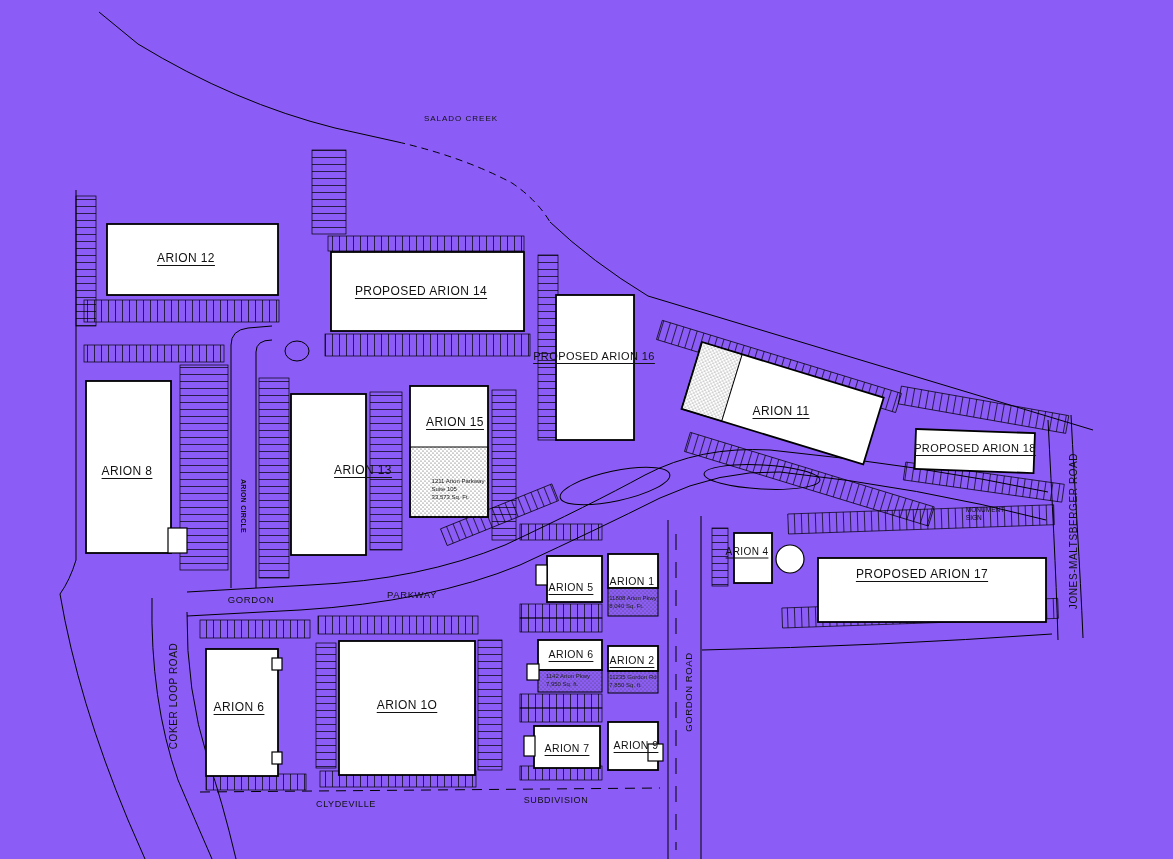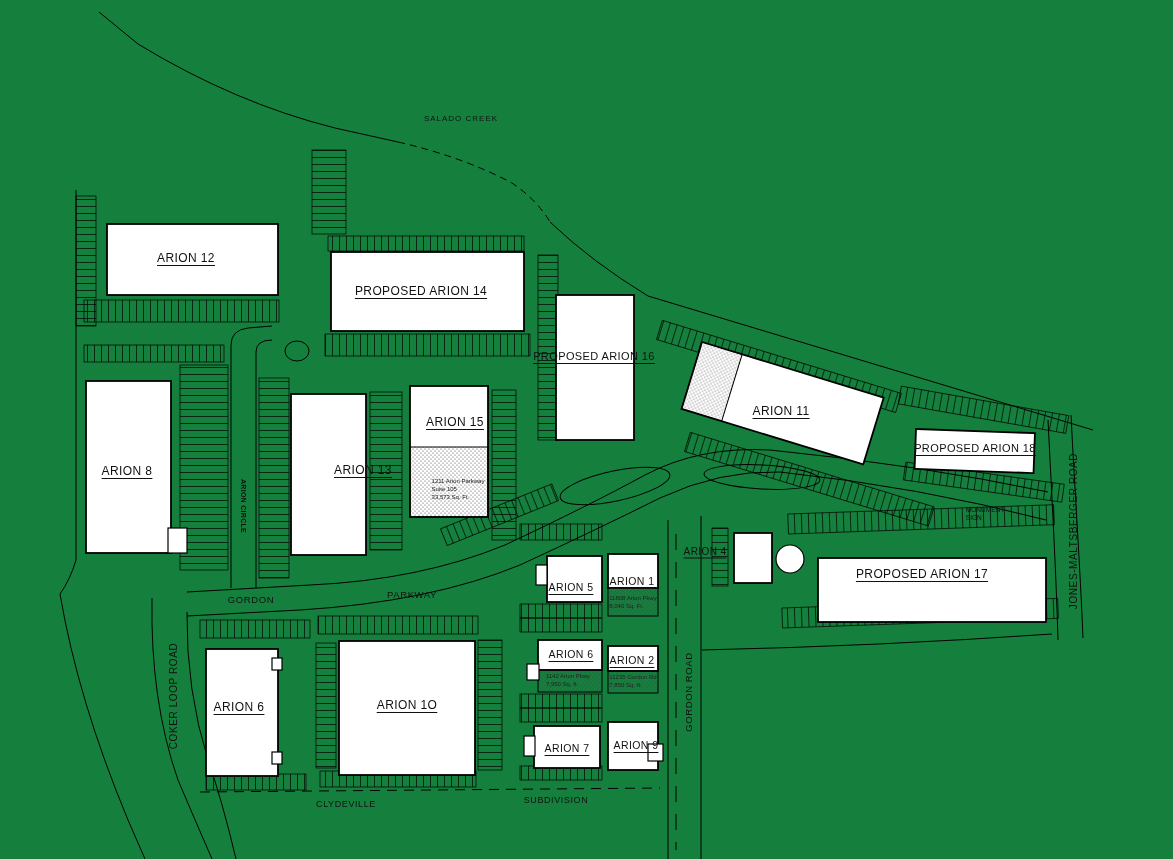--- a/index.html
+++ b/index.html
@@ -1,17 +1,17 @@
 <!DOCTYPE html>
 <html><head>
 <meta charset="utf-8">
 <style>
   html,body{margin:0;padding:0;background:#fff;}
   #plan{
-    position:relative;width:1173px;height:859px;background:#15803d;overflow:hidden;
+    position:relative;width:1173px;height:859px;background:#8b5cf6;overflow:hidden;
     font-family:"Liberation Sans",sans-serif;color:#111;
   }
   #linework{position:absolute;left:0;top:0;}
   .label{
     position:absolute;transform:translate(-50%,-50%);
     white-space:nowrap;text-align:center;color:#111;
   }
   .bl{ 
     font-size:12px;letter-spacing:.4px;
     text-decoration:underline;text-underline-offset:3px;
@@ -178,21 +178,21 @@
   <div class="label bl" style="left:323px;top:470px;margin-left:40px;">ARION 13</div>
   <div class="label bl" style="left:455px;top:422px;">ARION 15</div>
   <div class="addr" style="left:458px;top:490px;">
     <span>1211 Arion Parkway</span>
     <span>Suite 105</span>
     <span>33,573 Sq. Ft.</span>
   </div>
   <div class="label bl" style="left:781px;top:411px;">ARION 11</div>
   <div class="label bl bl-md" style="left:975px;top:448px;">PROPOSED ARION 18</div>
   <div class="label bl" style="left:922px;top:574px;">PROPOSED ARION 17</div>
-  <div class="label bl bl-xs" style="left:705px;top:551px;">ARION 4</div>
+  <div class="label bl bl-xs" style="left:747px;top:551px;">ARION 4</div>
   <div class="label bl bl-sm" style="left:571px;top:587px;">ARION 5</div>
   <div class="label bl bl-sm" style="left:632px;top:581px;">ARION 1</div>
   <div class="addr" style="left:633px;top:603px;">
     <span>11808 Arion Pkwy</span>
     <span>8,040 Sq. Ft.</span>
   </div>
   <div class="label bl bl-sm" style="left:571px;top:654px;text-align:right;">ARION 6</div>
   <div class="addr" style="left:568px;top:681px;">
     <span>1142 Arion Pkwy</span>
     <span>7,950 Sq. ft.</span>

